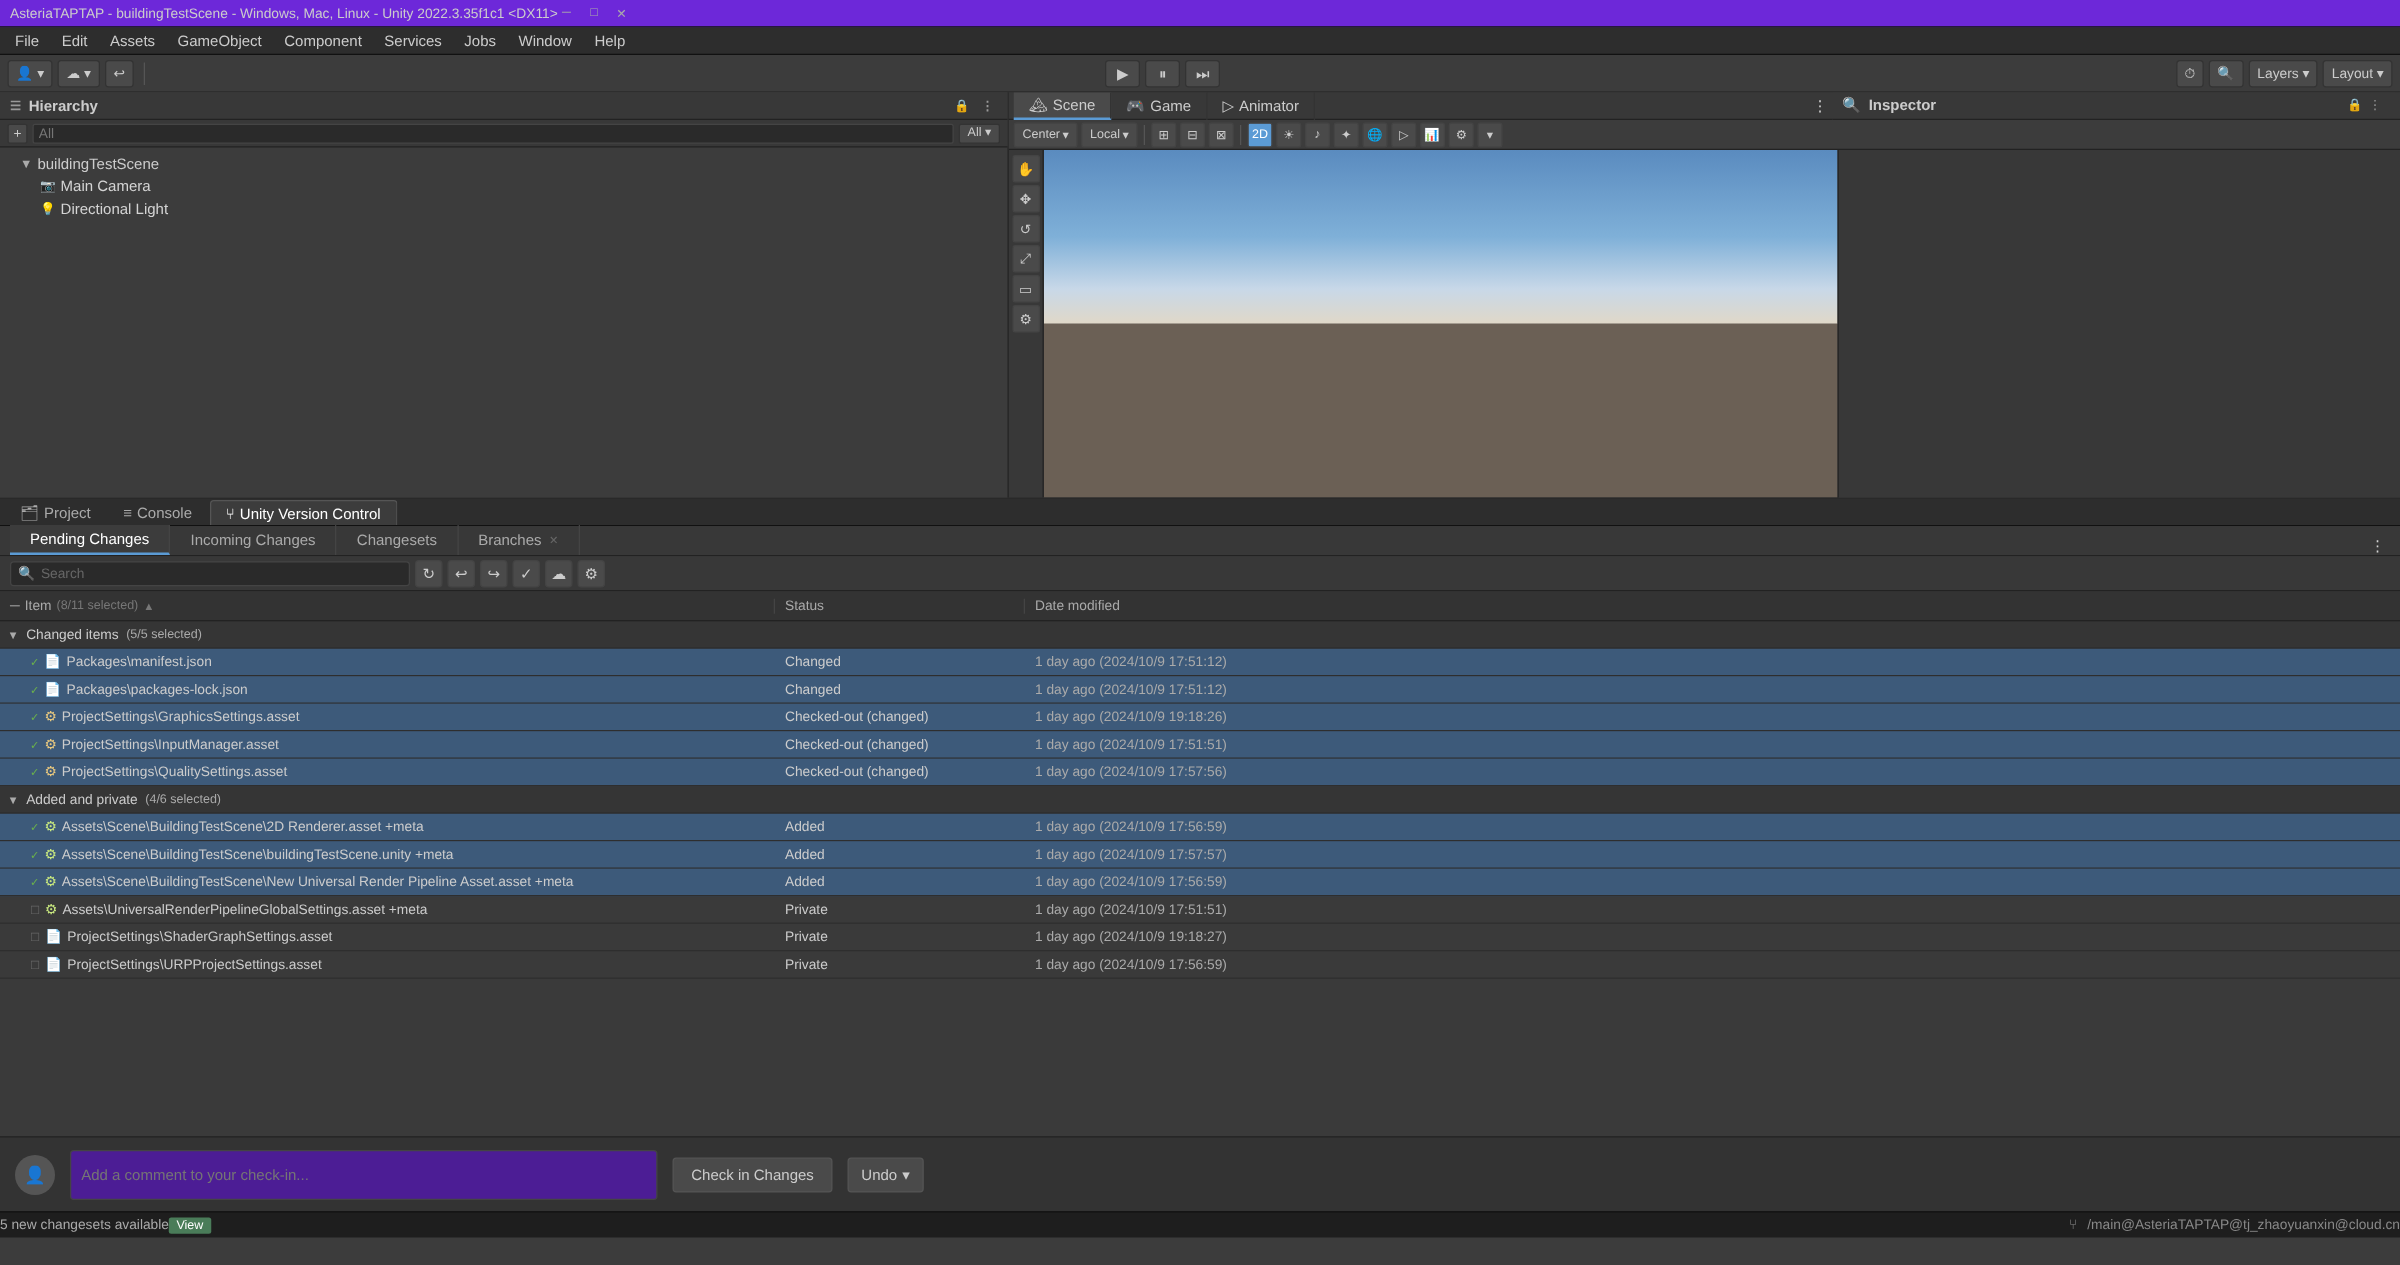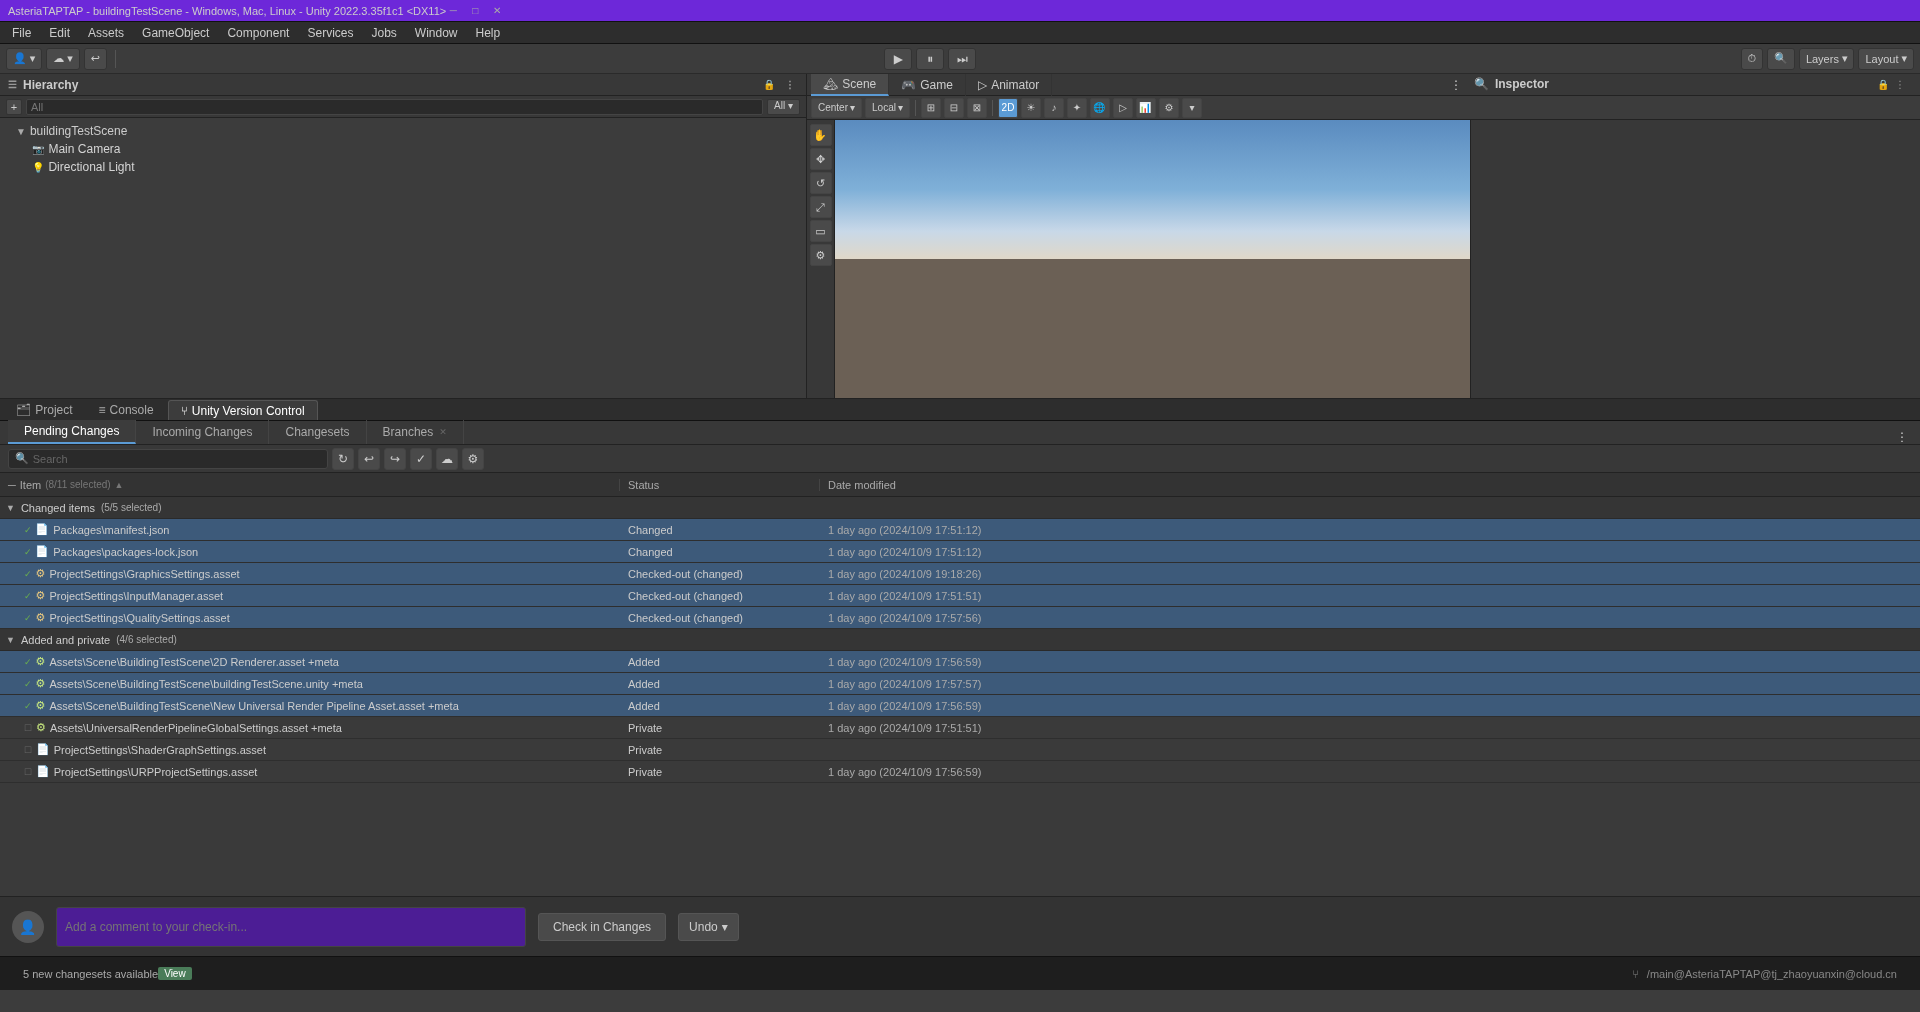--- a/index.html
+++ b/index.html
@@ -496,25 +496,25 @@
       height: 28px; padding: 0 10px;
       background: #4a4a4a;
       border: 1px solid #555;
       border-radius: 3px;
       color: #ccc; font-size: 12px; cursor: pointer;
       display: flex; align-items: center; gap: 4px;
     }
 
     
     #status-bar {
-      height: 34px;
+      height: 21px;
       background: #1e1e1e;
       display: flex;
       align-items: center;
-      padding: 0 23px;
+      padding: 0 0;
       border-top: 1px solid #111;
       font-size: 11px;
       color: #aaa;
     }
     .status-badge {
       background: #4a7c59;
       color: #fff;
       padding: 1px 6px;
       border-radius: 2px;
       font-size: 10px;
@@ -852,20 +852,21 @@
           <div class="vc-cell-status">Private</div>
           <div class="vc-cell-date">1 day ago (2024/10/9 17:51:51)</div>
         </div>
         <div class="vc-row">
           <div class="vc-cell-item indent-1">
             <span class="check-icon-unchecked">☐</span>
             <span style="color:#7fc4e8;">📄</span>
             <span>ProjectSettings\ShaderGraphSettings.asset</span>
           </div>
           <div class="vc-cell-status">Private</div>
+          <div class="vc-cell-date">1 day ago (2024/10/9 19:18:27)</div>
         </div>
         <div class="vc-row">
           <div class="vc-cell-item indent-1">
             <span class="check-icon-unchecked">☐</span>
             <span style="color:#7fc4e8;">📄</span>
             <span>ProjectSettings\URPProjectSettings.asset</span>
           </div>
           <div class="vc-cell-status">Private</div>
           <div class="vc-cell-date">1 day ago (2024/10/9 17:56:59)</div>
         </div>

